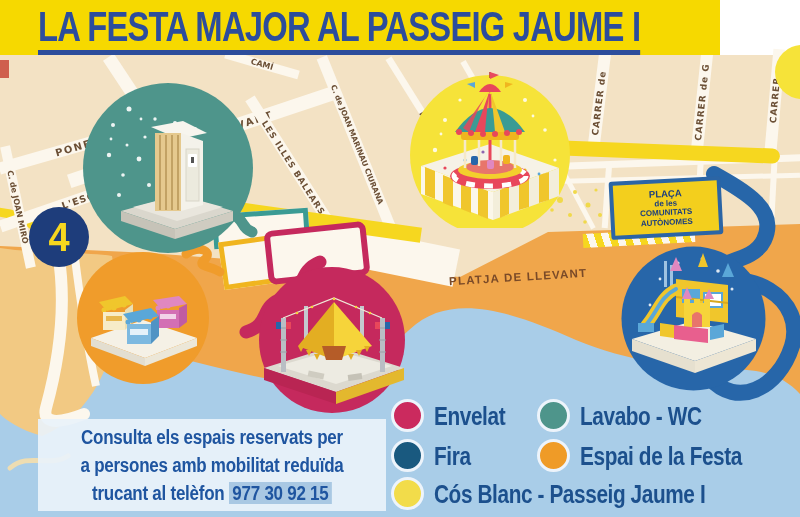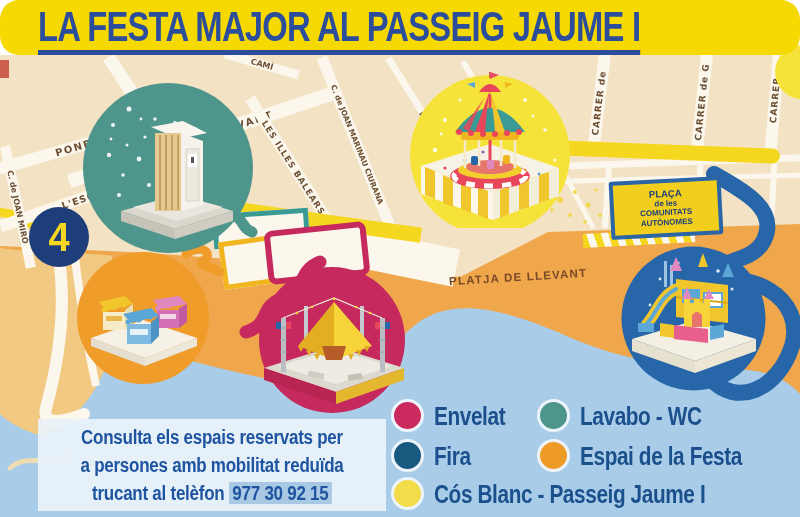--- a/index.html
+++ b/index.html
@@ -1,18 +1,18 @@
 <!DOCTYPE html>
 <html><head>
 <meta charset="utf-8">
 <style>
   html,body{margin:0;padding:0;background:#fff;}
   #app{position:relative;width:800px;height:517px;overflow:hidden;font-family:"Liberation Sans",sans-serif;}
   
-  #header{position:absolute;left:0;top:0;width:800px;height:55px;background:#f6d900;z-index:50;border-radius:19px;}
+  #header{position:absolute;left:0;top:0;width:720px;height:55px;background:#f6d900;z-index:50;}
   #title{position:absolute;left:38px;top:5px;font-size:42px;font-weight:bold;color:#2c4d9c;
          letter-spacing:-1px;transform:scaleX(.78);transform-origin:left top;white-space:nowrap;
          border-bottom:5px solid #2c4d9c;padding-bottom:1px;line-height:1.05;}
   
   #map-bg{position:absolute;left:0;top:55px;width:800px;height:462px;background:#f3e2c4;z-index:1;}
   svg.layer{position:absolute;left:0;top:0;width:800px;height:517px;}
   #terrain{z-index:2;}
   #routes{z-index:8;}
   
   .street{position:absolute;background:#fcf7ed;display:flex;align-items:center;justify-content:center;z-index:4;}

